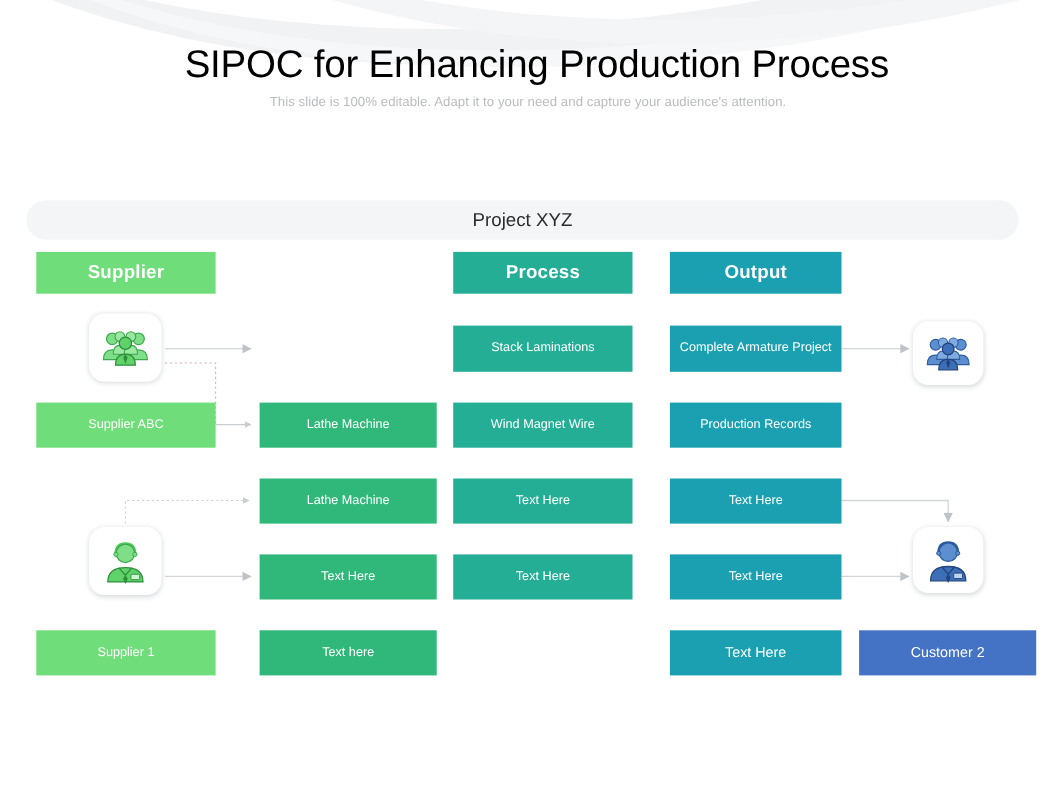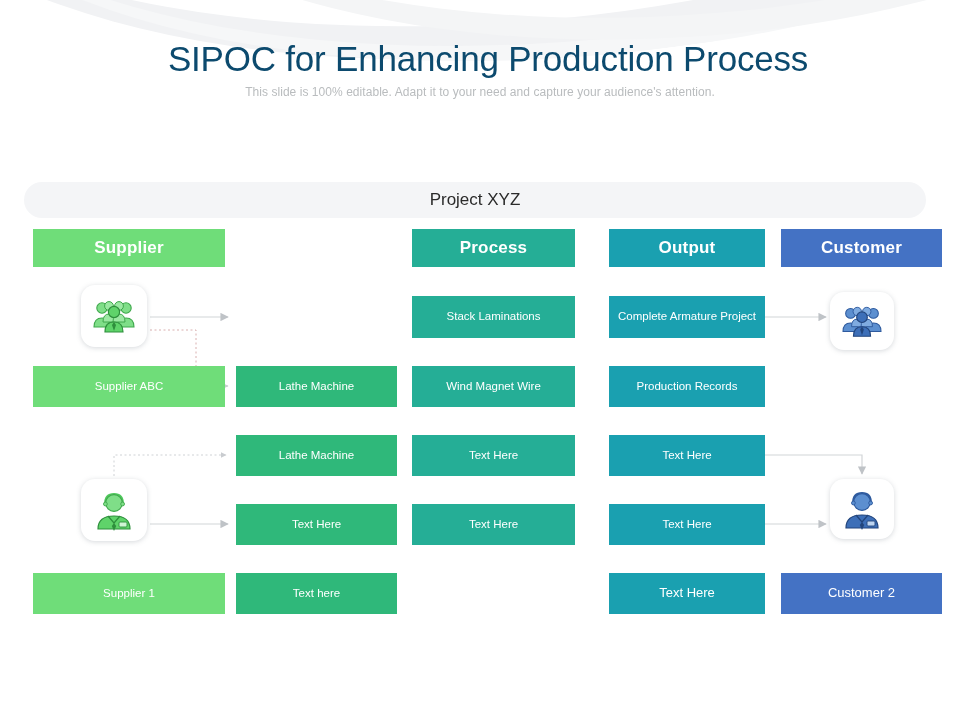--- a/index.html
+++ b/index.html
@@ -49,21 +49,21 @@
   
   .header {
     position: absolute;
     left: 0; right: 0; top: 40px;
     text-align: center;
     z-index: 4;
   }
   .slide-title {
     font-size: 35px;
     font-weight: 400;
-    color: #0c4a6e;
+    color: #000000;
     letter-spacing: -0.2px;
     line-height: 1.1;
     margin: 0;
     white-space: nowrap;
     padding-left: 16px;
   }
   .slide-subtitle {
     margin: 6px 0 0 0;
     font-size: 12px;
     color: #b9bcbe;
@@ -117,21 +117,21 @@
   }
   .data-cell {
     font-size: 11.5px;
     font-weight: 400;
   }
   .data-cell.big {
     font-size: 13px;
   }
 
   
-  .c0 { left: 33px;  width: 192px; }
+  .c0 { left: 33px;  width: 163px; }
   .c1 { left: 236px; width: 161px; }
   .c2 { left: 412px; width: 163px; }
   .c3 { left: 609px; width: 156px; }
   .c4 { left: 781px; width: 161px; }
 
   
   .r-head { top: 229px; }
   .r1 { top: 296px; height: 42px; }
   .r2 { top: 366px; height: 41px; }
   .r3 { top: 435px; height: 41px; }
@@ -214,23 +214,20 @@
 <div class="grid">
 
   <div class="cell col-head c0 r-head" style="background:#6FDD79">
     <span>Supplier</span>
   </div>
   <div class="cell col-head c2 r-head" style="background:#25AE96">
     <span>Process</span>
   </div>
   <div class="cell col-head c3 r-head" style="background:#1AA0B0">
     <span>Output</span>
-  </div>
-  <div class="cell col-head c4 r-head" style="background:#4472C4">
-    <span>Customer</span>
   </div>
 
   <div class="cell data-cell c2 r1" style="background:#25AE96">
     <span>Stack Laminations</span>
   </div>
   <div class="cell data-cell c3 r1" style="background:#1AA0B0">
     <span>Complete Armature Project</span>
   </div>
 
   <div class="cell data-cell c0 r2" style="background:#6FDD79">

